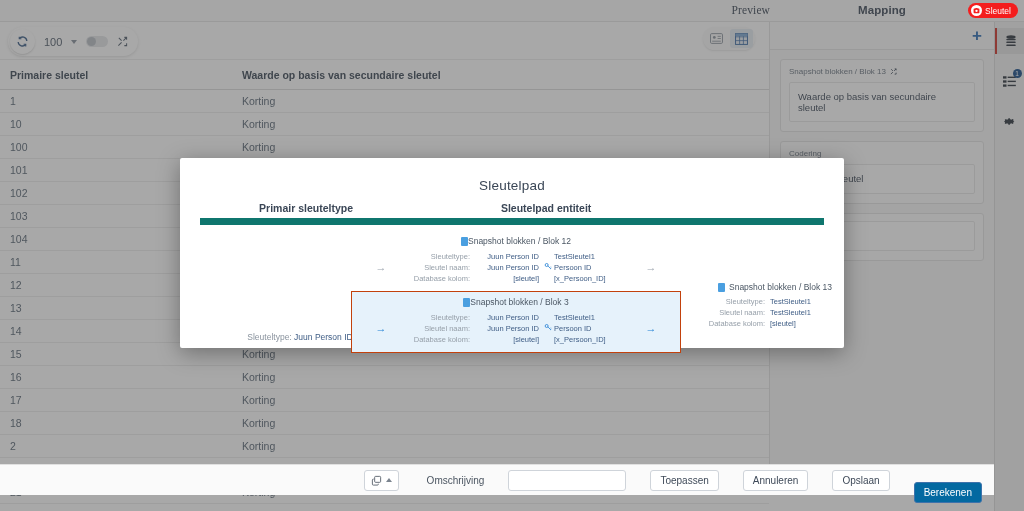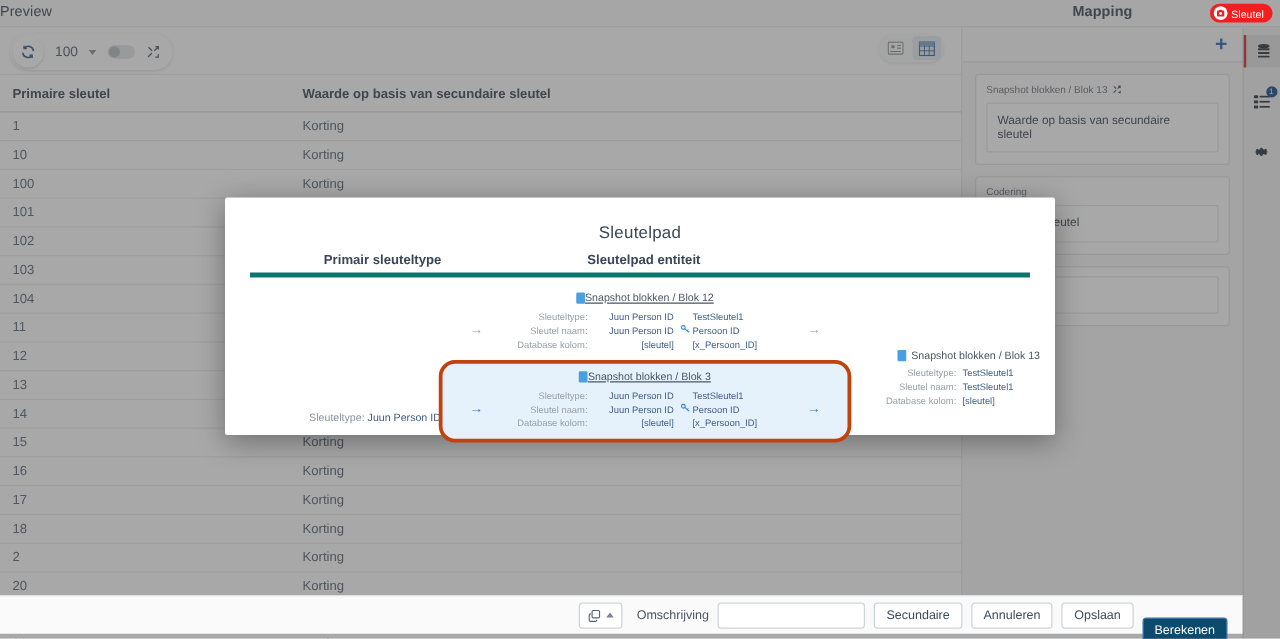--- a/index.html
+++ b/index.html
@@ -25,21 +25,21 @@
   
   .top-header {
     position: absolute; top: 0; left: 0; width: 1024px; height: 22px;
     background: #fbfbfb;
     border-bottom: 1px solid #e6e6e6;
   }
   .hdr-title {
     position: absolute; top: 4px;
     font-size: 11.5px; color: #3f4a59; letter-spacing: .1px;
   }
-  .hdr-preview { left: 0; width: 770px; text-align: left; }
+  .hdr-preview { left: 0; width: 770px; text-align: right; font-family: Liberation Serif, serif; }
   .hdr-mapping { left: 770px; width: 224px; text-align: center; font-weight: bold; }
 
   .snapshot-badge {
     position: absolute; top: 3px; right: 6px;
     display: flex; align-items: center; gap: 3px;
     background: #f41e1e; color: #fff;
     border-radius: 9px; padding: 2px 7px 2px 3px;
     font-size: 8.5px; z-index: 60;
   }
   .snapshot-badge .cam {
@@ -143,24 +143,24 @@
   .rail-item.active { background: #e4e4e4; border-left: 2px solid #d0352b; }
   .rail-badge {
     position: absolute; top: 1px; right: 3px;
     background: #1a4e8a; color: #fff; font-size: 6.5px;
     border-radius: 50%; width: 9px; height: 9px;
     display: flex; align-items: center; justify-content: center;
   }
 
   
   .bottom-bar {
-    position: absolute; bottom: 4px; left: 0; width: 994px; height: 31px;
+    position: absolute; bottom: 16px; left: 0; width: 994px; height: 31px;
     background: #fafafa; border-top: 1px solid #e0e0e0;
     display: flex; align-items: center; justify-content: flex-end;
-    gap: 7px; padding-right: 12px;
+    gap: 24px; padding-right: 12px;
     z-index: 50;
   }
   .split-btn {
     display: flex; align-items: center; gap: 4px;
     border: 1px solid #cfd4da; border-radius: 3px;
     background: #fff; padding: 3px 6px; height: 21px;
   }
   .caret-up {
     width: 0; height: 0; border-left: 3px solid transparent;
     border-right: 3px solid transparent; border-bottom: 4px solid #7b848f;
@@ -170,64 +170,63 @@
     width: 118px; height: 21px; border: 1px solid #cfd4da;
     border-radius: 3px; background: #fff; font-size: 10px;
     padding: 0 5px; color: #3f4a59;
     font-family: "Liberation Sans", sans-serif;
   }
   .btn {
     border: 1px solid #cfd4da; border-radius: 3px; background: #fff;
     font-size: 10px; color: #3f4a59; height: 21px; padding: 0 9px;
     font-family: "Liberation Sans", sans-serif; cursor: pointer;
   }
-  .btn.primary { background: #0c4a6e; border-color: #3d72ab; color: #fff; margin-top: 24px; }
+  .btn.primary { background: #0369a1; border-color: #3d72ab; color: #fff; margin-top: 24px; }
 
   
   .modal {
     position: absolute; left: 180px; top: 158px; width: 664px; height: 190px;
     background: #ffffff; border-radius: 2px;
     box-shadow: 0 5px 22px rgba(0,0,0,.34);
     z-index: 100;
   }
   .modal-title {
     text-align: center; font-size: 13.5px; color: #3a4656;
     padding-top: 20px; letter-spacing: .2px;
   }
   .modal-cols {
     display: flex; margin: 9px 20px 0 20px;
-    border-bottom: 4px solid #0f766e; padding-bottom: 4px;
+    border-bottom: 7px solid #0f766e; padding-bottom: 4px; gap: 31px;
   }
   .mc { font-size: 10.5px; font-weight: bold; color: #3a4656; text-align: center; }
   .mc1 { width: 34%; }
   .mc2 { width: 33%; }
   .mc3 { width: 33%; }
 
   .modal-body { position: relative; height: 136px; }
 
   .col-left-label {
     position: absolute; left: 20px; top: 107px; width: 200px;
     text-align: center; font-size: 8.5px; color: #8a939e;
   }
   .col-left-label b { color: #3f5d85; font-weight: normal; }
 
   .link-block {
     position: absolute; left: 171px; width: 330px;
     padding: 5px 0 6px 0;
   }
   .link-block.blk12 { top: 6px; }
   .link-block.blk3 {
-    top: 66px; background: #e6f2fb; border: 3px solid #c2410c;
-    border-radius: 13px;
+    top: 66px; background: #e6f2fb; border: 1px solid #c2410c;
+    border-radius: 0;
   }
   .lb-head {
     text-align: center; font-size: 8.5px; color: #4a5663;
     display: flex; align-items: center; justify-content: center; gap: 0;
     margin-bottom: 6px;
-    text-decoration: underline;
   }
   .blk-icon {
     width: 7px; height: 9px; background: #4a9fe0; border-radius: 1px;
     display: inline-block;
   }
   .lb-grid {
     display: flex; align-items: center; justify-content: center; gap: 0;
     font-size: 7.5px; line-height: 1.45;
   }
   .lb-arrow-l { width: 30px; text-align: center; }
@@ -458,21 +457,21 @@
   <div class="bottom-bar">
     <div class="split-btn">
       <svg width="11" height="11" viewBox="0 0 24 24" fill="none" stroke="#5a636d" stroke-width="2">
         <rect x="8" y="3" width="13" height="13" rx="2"></rect>
         <path d="M16 19v1a2 2 0 0 1-2 2H5a2 2 0 0 1-2-2v-9a2 2 0 0 1 2-2h1"></path>
       </svg>
       <span class="caret-up"></span>
     </div>
     <span class="desc-label">Omschrijving</span>
     <input class="desc-input" type="text" placeholder="" style="">
-    <button class="btn">Secundaire</button>
+    <button class="btn">Toepassen</button>
     <button class="btn">Annuleren</button>
     <button class="btn">Opslaan</button>
     <button class="btn primary">Berekenen</button>
   </div>
 
   <div class="modal">
     <div class="modal-title">Sleutelpad</div>
 
     <div class="modal-cols">
       <div class="mc mc1">Primair sleuteltype</div>

